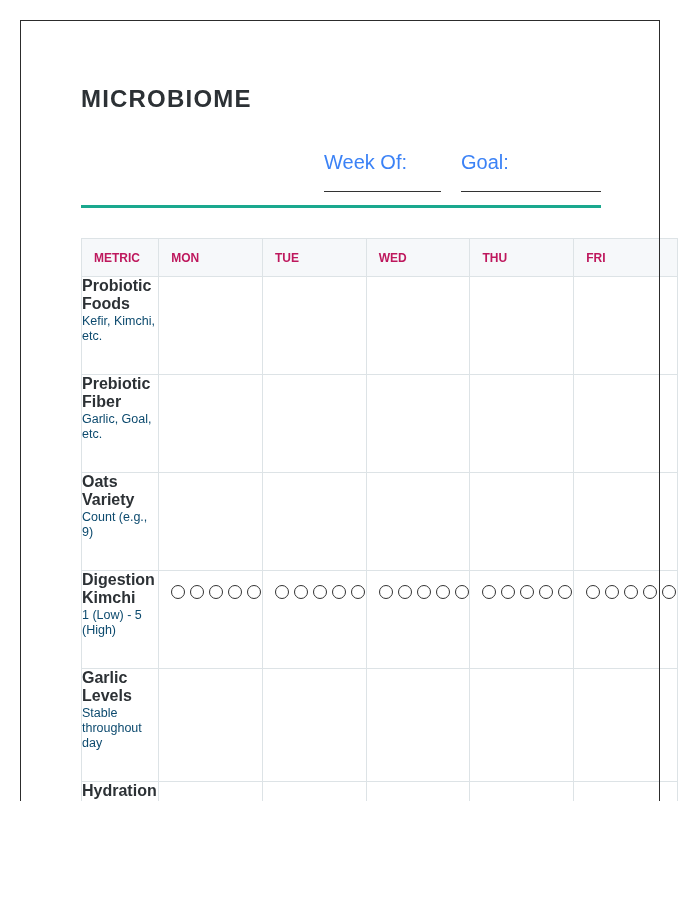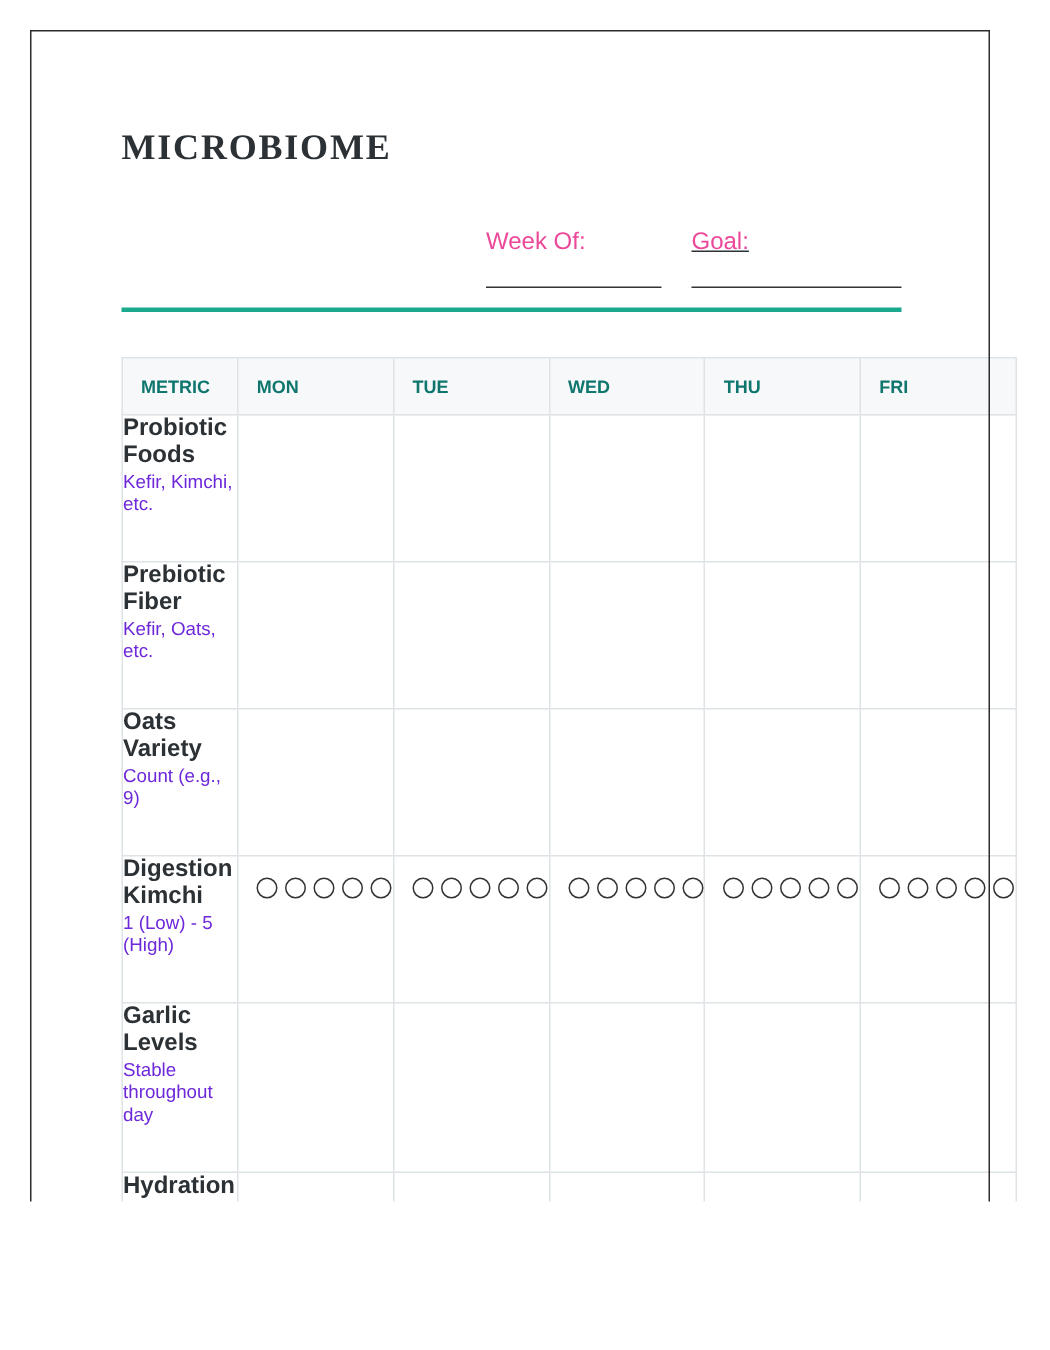--- a/index.html
+++ b/index.html
@@ -1,36 +1,36 @@
 <!DOCTYPE html>
 <html><head>
 <meta charset="utf-8">
 <style>
   html, body { margin: 0; padding: 0; background: #ffffff; }
   body { width: 700px; height: 900px; position: relative; overflow: hidden; font-family: "Liberation Sans", sans-serif; color: #2c3135; }
   .viewport { position: absolute; left: 0; top: 0; width: 678px; height: 801px; overflow: hidden; background: #fff; }
   .page { position: absolute; left: 20px; top: 20px; width: 640px; height: 900px; border: 1px solid #2c2c2c; box-sizing: border-box; pointer-events: none; z-index: 5; }
   .title-block { position: absolute; left: 81px; top: 80px; }
-  .title { margin: 0; font-size: 24px; font-weight: bold; letter-spacing: 1.2px; line-height: 38.5px; color: #2c3135; text-transform: uppercase; font-family: Liberation Serif, serif; }
+  .title { margin: 0; font-size: 24px; font-weight: bold; letter-spacing: 1.2px; line-height: 38.5px; color: #2c3135; text-transform: uppercase; }
   .field { position: absolute; top: 154px; }
-  .field-label { font-size: 16px; color: #ec4899; line-height: 16px; }
+  .field-label { font-size: 20px; color: #3b82f6; line-height: 16px; }
   .field-line { position: absolute; top: 37px; height: 0; border-bottom: 1px solid #333; }
   .field-week { left: 324px; }
   .field-week .field-line { left: 0; width: 117px; }
-  .field-goal { left: 461px; text-decoration: underline; }
+  .field-goal { left: 461px; }
   .field-goal .field-line { left: 0; width: 140px; }
   .accent-rule { position: absolute; left: 81px; top: 205px; width: 520px; height: 3px; background: #1aa88e; }
   table.tracker { position: absolute; left: 81px; top: 238px; border-collapse: collapse; table-layout: fixed; }
   table.tracker th, table.tracker td { border: 1px solid #dde3e6; vertical-align: top; text-align: left; padding: 0; }
-  table.tracker th { background: #f6f8fa; height: 38px; font-size: 12px; font-weight: bold; color: #0f766e; padding: 12px 13px 0 12px; box-sizing: border-box; vertical-align: top; }
+  table.tracker th { background: #f6f8fa; height: 38px; font-size: 12px; font-weight: bold; color: #be185d; padding: 12px 13px 0 12px; box-sizing: border-box; vertical-align: top; }
   .col-metric { width: 100px; }
   .col-day { width: 115px; }
   td.metric { padding: 14px 12px 0 12px; box-sizing: border-box; }
   .metric-name { font-size: 16px; font-weight: bold; line-height: 18px; color: #2c3135; }
-  .metric-desc { font-size: 12.5px; line-height: 15px; color: #6d28d9; margin-top: 1px; }
+  .metric-desc { font-size: 12.5px; line-height: 15px; color: #0c4a6e; margin-top: 1px; }
   tr.r-97 td { height: 97px; }
   tr.r-112 td { height: 112px; }
   .rating { padding: 14px 0 0 12px; display: flex; gap: 5px; }
   .dot { width: 12px; height: 12px; border: 1.3px solid #333; border-radius: 50%; display: inline-block; box-sizing: content-box; cursor: pointer; }
 </style>
 </head>
 <body>
 
 <div class="viewport">
 
@@ -79,21 +79,21 @@
         </td>
         <td></td>
         <td></td>
         <td></td>
         <td></td>
         <td></td>
       </tr>
       <tr class="r-97">
         <td class="metric">
           <div class="metric-name">Prebiotic Fiber</div>
-          <div class="metric-desc">Kefir, Oats, etc.</div>
+          <div class="metric-desc">Garlic, Goal, etc.</div>
         </td>
         <td></td>
         <td></td>
         <td></td>
         <td></td>
         <td></td>
       </tr>
       <tr class="r-97">
         <td class="metric">
           <div class="metric-name">Oats Variety</div>

